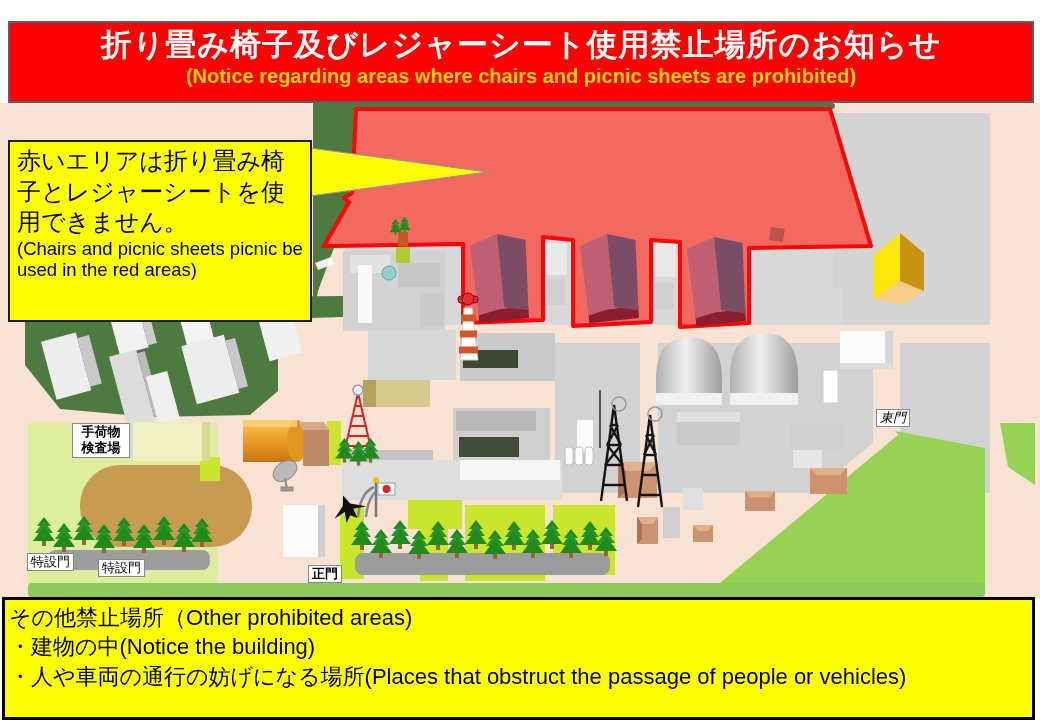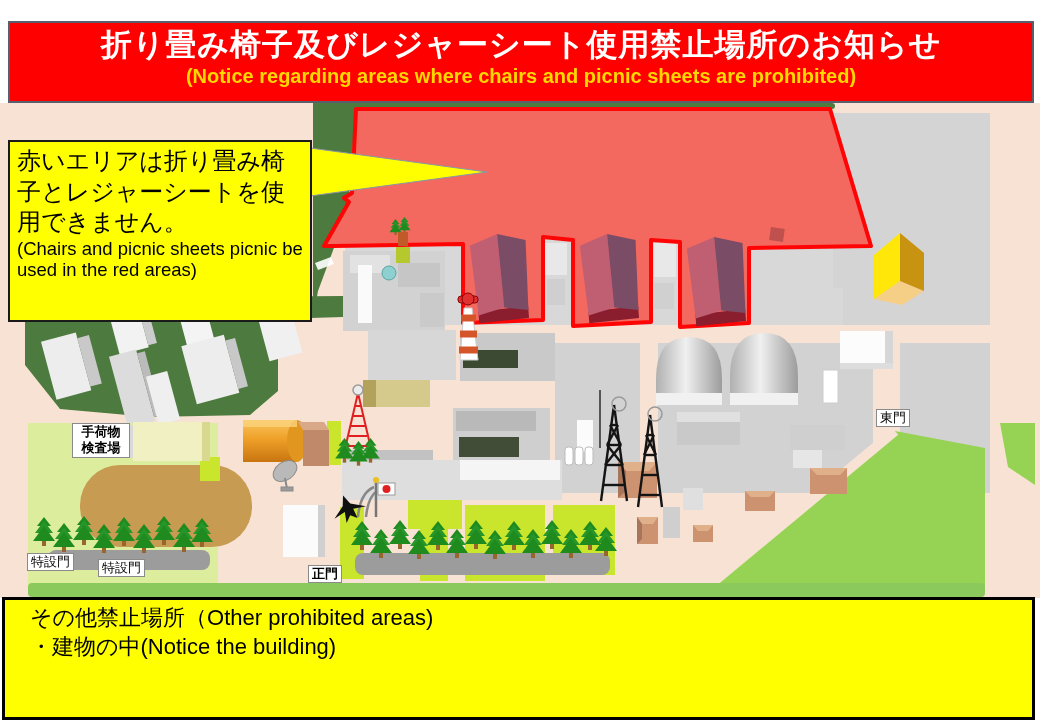--- a/index.html
+++ b/index.html
@@ -16,21 +16,21 @@
   .maplabel{position:absolute;background:#ffffff;border:1px solid #8a8a8a;color:#000;
             font-size:13px;line-height:1.25;padding:0 3px;white-space:nowrap;z-index:5;}
   .maplabel.twoline{text-align:center;white-space:normal;width:50px;font-weight:bold;}
   
   .callout{position:absolute;left:8px;top:15px;width:304px;height:182px;box-sizing:border-box;
            background:#ffff00;border:2px solid #1a1a1a;padding:4px 7px;z-index:6;margin-top:22px;}
   .callout .jp{font-size:24px;color:#000;line-height:1.28;}
   .callout .en{font-size:18.5px;color:#000;line-height:1.15;}
   
   .footer{position:absolute;left:2px;top:597px;width:1033px;height:123px;box-sizing:border-box;
-          background:#ffff00;border:3px solid #000;padding:3px 25px;z-index:4;}
+          background:#ffff00;border:3px solid #000;padding:3px 4px;z-index:4;}
   .footer .line{font-size:22px;color:#000;line-height:1.33;}
 </style>
 </head>
 <body>
 
 <div class="slide">
 
   <div class="banner">
     <div class="title">折り畳み椅子及びレジャーシート使用禁止場所のお知らせ</div>
     <div class="subtitle">(Notice regarding areas where chairs and picnic sheets are prohibited)</div>
@@ -351,26 +351,27 @@
 
       <polygon points="310,45 487,69 310,93" fill="#ffff00" stroke="#8896a8" stroke-width="1"></polygon>
     </svg>
 
     <div class="maplabel twoline" style="left:72px;top:320px;">
       <span>手荷物</span><br><span>検査場</span>
     </div>
     <div class="maplabel" style="left:27px;top:450px;">特設門</div>
     <div class="maplabel" style="left:98px;top:456px;">特設門</div>
     <div class="maplabel" style="left:308px;top:462px;font-weight:bold;">正門</div>
-    <div class="maplabel" style="left:876px;top:306px;">東門</div>
+    <div class="maplabel" style="left:876px;top:306px;font-style:italic;">東門</div>
 
     <div class="callout">
       <div class="jp">赤いエリアは折り畳み椅子とレジャーシートを使用できません。</div>
       <div class="en">(Chairs and picnic sheets picnic be used in the red areas)</div>
     </div>
   </div>
 
   <div class="footer">
     <div class="line">その他禁止場所（Other prohibited areas)</div>
     <div class="line">・建物の中(Notice the building)</div>
+    <div class="line">・人や車両の通行の妨げになる場所(Places that obstruct the passage of people or vehicles)</div>
   </div>
 
 </div>
 
 </body></html>

